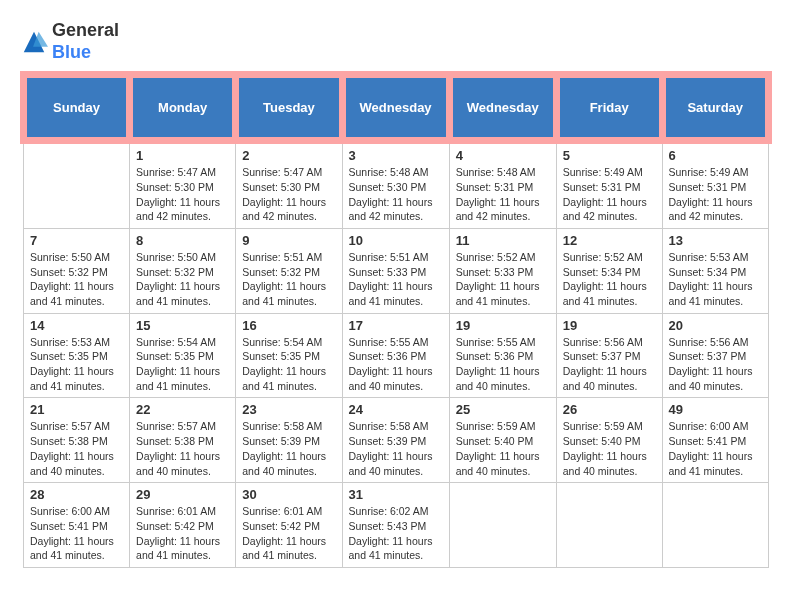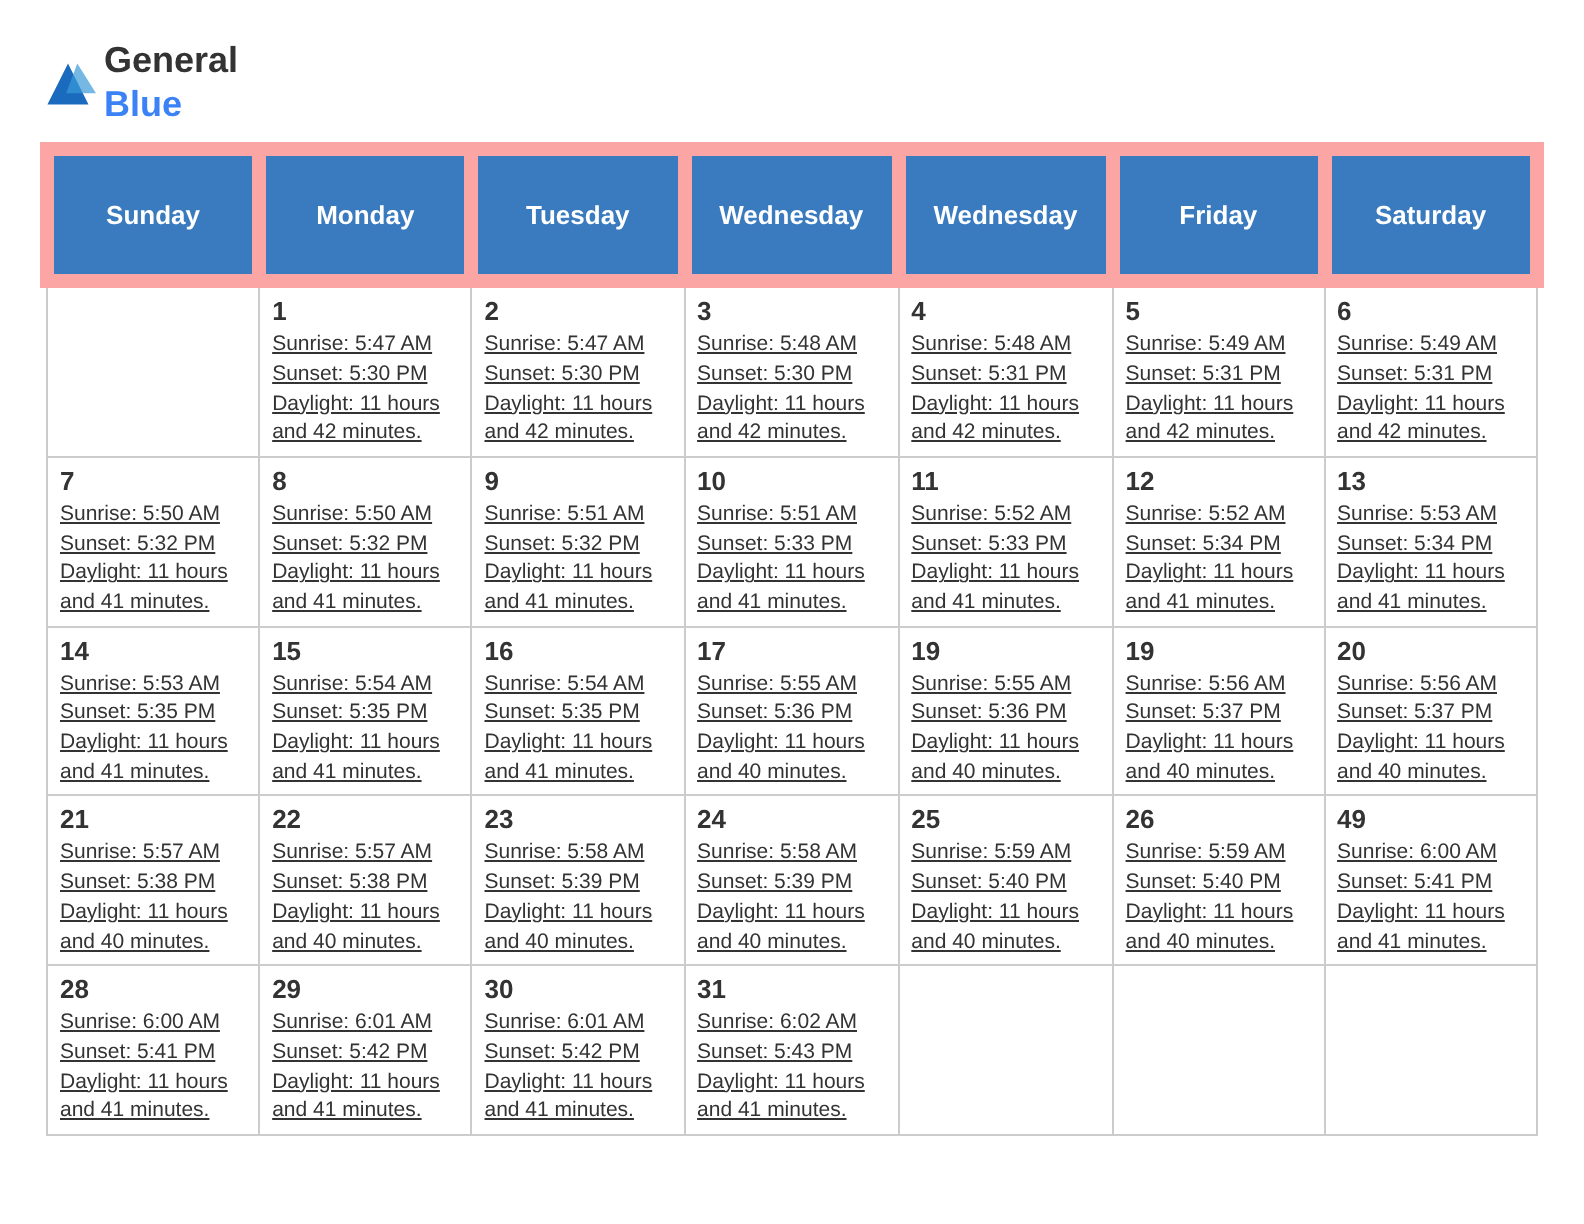--- a/index.html
+++ b/index.html
@@ -70,21 +70,20 @@
     .day-number {
       font-size: 13px;
       font-weight: bold;
       display: block;
       margin-bottom: 2px;
     }
     .day-info {
       font-size: 10.5px;
       line-height: 1.4;
       color: #333;
-      text-decoration: underline;
     }
   </style>
 </head>
 <body>
 
 <div class="header">
   <div class="logo">
     <svg class="logo-icon" viewBox="0 0 30 30" xmlns="http://www.w3.org/2000/svg">
       <polygon points="15,4 26,26 4,26" fill="#1a6bbd"></polygon>
       <polygon points="20,4 30,20 14,20" fill="#3a9ad9" opacity="0.7"></polygon>

